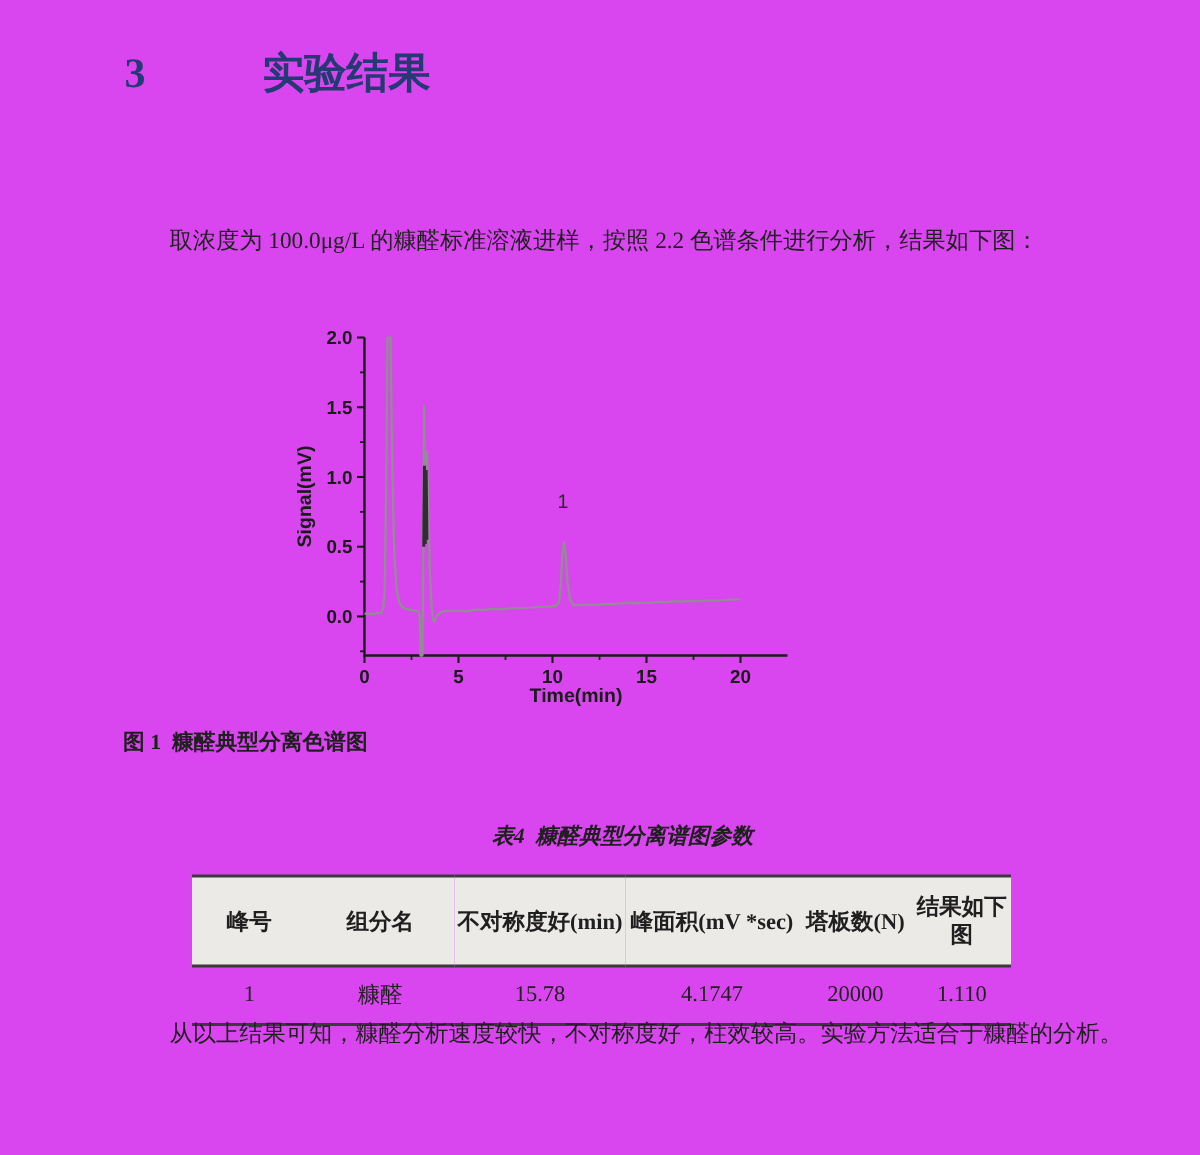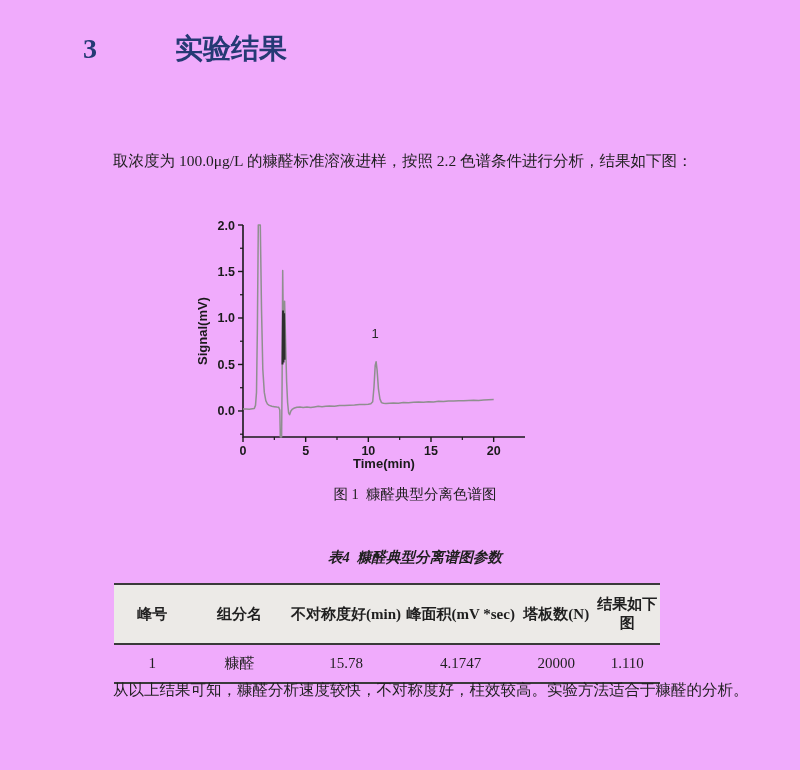--- a/index.html
+++ b/index.html
@@ -1,42 +1,42 @@
 <!DOCTYPE html>
 <html><head>
 <meta charset="utf-8">
 <style>
   html,body { margin:0; padding:0; background:#ffffff; }
   .page {
-    position:relative; width:800px; height:770px; background:#f0abfc;
+    position:relative; width:800px; height:770px; background:#d946ef;
     font-family:"Liberation Serif","DejaVu Serif",serif; color:#1f1f1f;
     overflow:hidden;
   }
   .h1 { position:absolute; left:83px; top:30px; font-weight:bold; font-size:28px; color:var(--heading-color,#253a74); }
   .h1 .num { display:inline-block; width:92px; }
   .h2 { position:absolute; left:113px; top:107px; font-weight:bold; font-size:18px; color:var(--heading-color,#253a74); }
   .h2 .num { display:inline-block; width:65px; }
   .intro {
     position:absolute; left:82px; top:148px; width:666px; margin:0;
     font-size:15.5px; line-height:1.7; text-indent:2em;
   }
   .chart-figure { position:absolute; left:198px; top:212px; margin:0; width:340px; height:262px; }
   .tick-label { font-family:"Liberation Sans","DejaVu Sans",sans-serif; font-size:12.5px; font-weight:700; fill:#1a1a1a; }
   .axis-label { font-family:"Liberation Sans","DejaVu Sans",sans-serif; font-size:13px; font-weight:700; fill:#1a1a1a; }
   .anno-label { font-family:"Liberation Sans","DejaVu Sans",sans-serif; font-size:13px; font-weight:400; fill:#2a2a2a; }
   .caption {
     position:absolute; left:82px; top:485px; width:666px; margin:0;
-    text-align:center; font-weight:normal; font-size:14.5px; white-space:pre;
+    text-align:left; font-weight:bold; font-size:14.5px; white-space:pre;
   }
   .table-title {
     position:absolute; left:82px; top:548px; width:666px; margin:0;
     text-align:center; font-weight:bold; font-size:14.5px; white-space:pre;font-style:italic;
   }
   .params-table {
-    position:absolute; left:114px; top:583px; width:546px;
+    position:absolute; left:128px; top:583px; width:546px;
     border-collapse:collapse; table-layout:fixed;
     border-top:2px solid var(--border-color,#3a3a3a);
     border-bottom:2.5px solid var(--border-color,#3a3a3a);
   }
   .params-table thead tr { background:var(--thead-bg,#eceae7); }
   .params-table th {
     font-weight:bold; font-size:15px; padding:10px 2px;
     border-bottom:2.5px solid var(--border-color,#3a3a3a);
   }
   .params-table td { text-align:center; font-size:15px; padding:9px 2px; }

